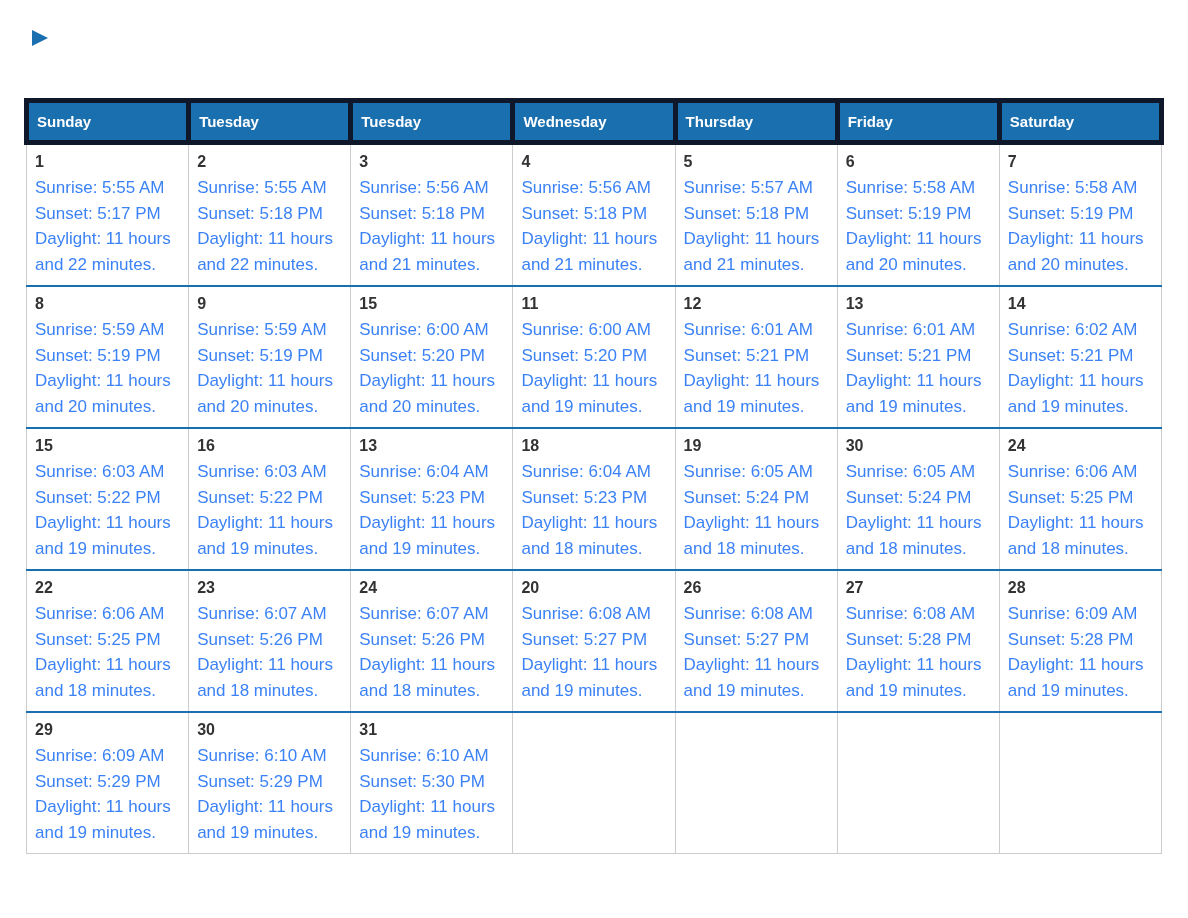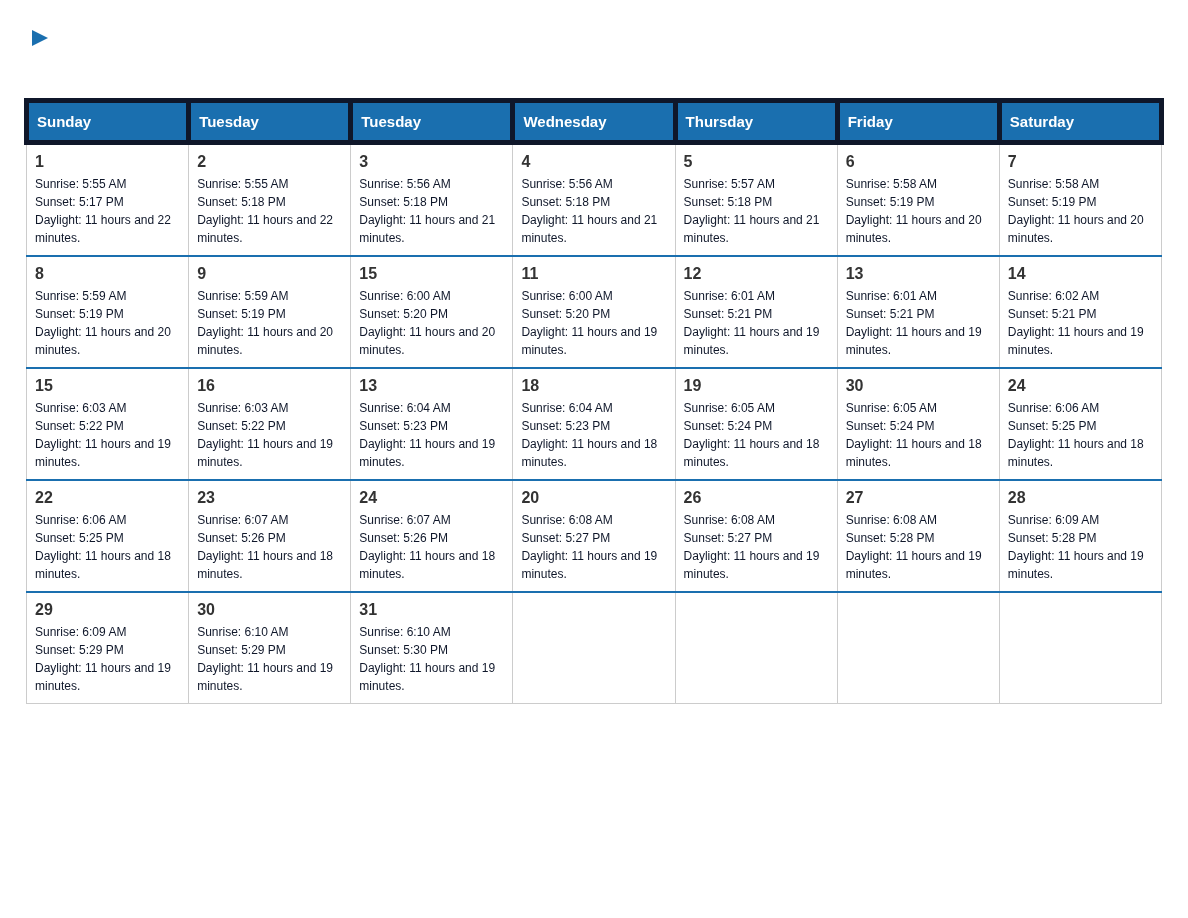--- a/index.html
+++ b/index.html
@@ -61,23 +61,23 @@
       border-top: 2px solid #1a6faf;
       min-height: 90px;
     }
     .day-number {
       font-size: 16px;
       font-weight: bold;
       display: block;
       margin-bottom: 4px;
     }
     .day-info {
-      font-size: 12px;
+      font-size: 17px;
       line-height: 1.5;
-      color: #0f172a;
+      color: #3b82f6;
     }
     tbody tr td.empty {
       border-top: 2px solid #1a6faf;
     }
     .logo-row {
       display: flex;
       align-items: center;
       gap: 2px;
     }
     .logo-line2 {

